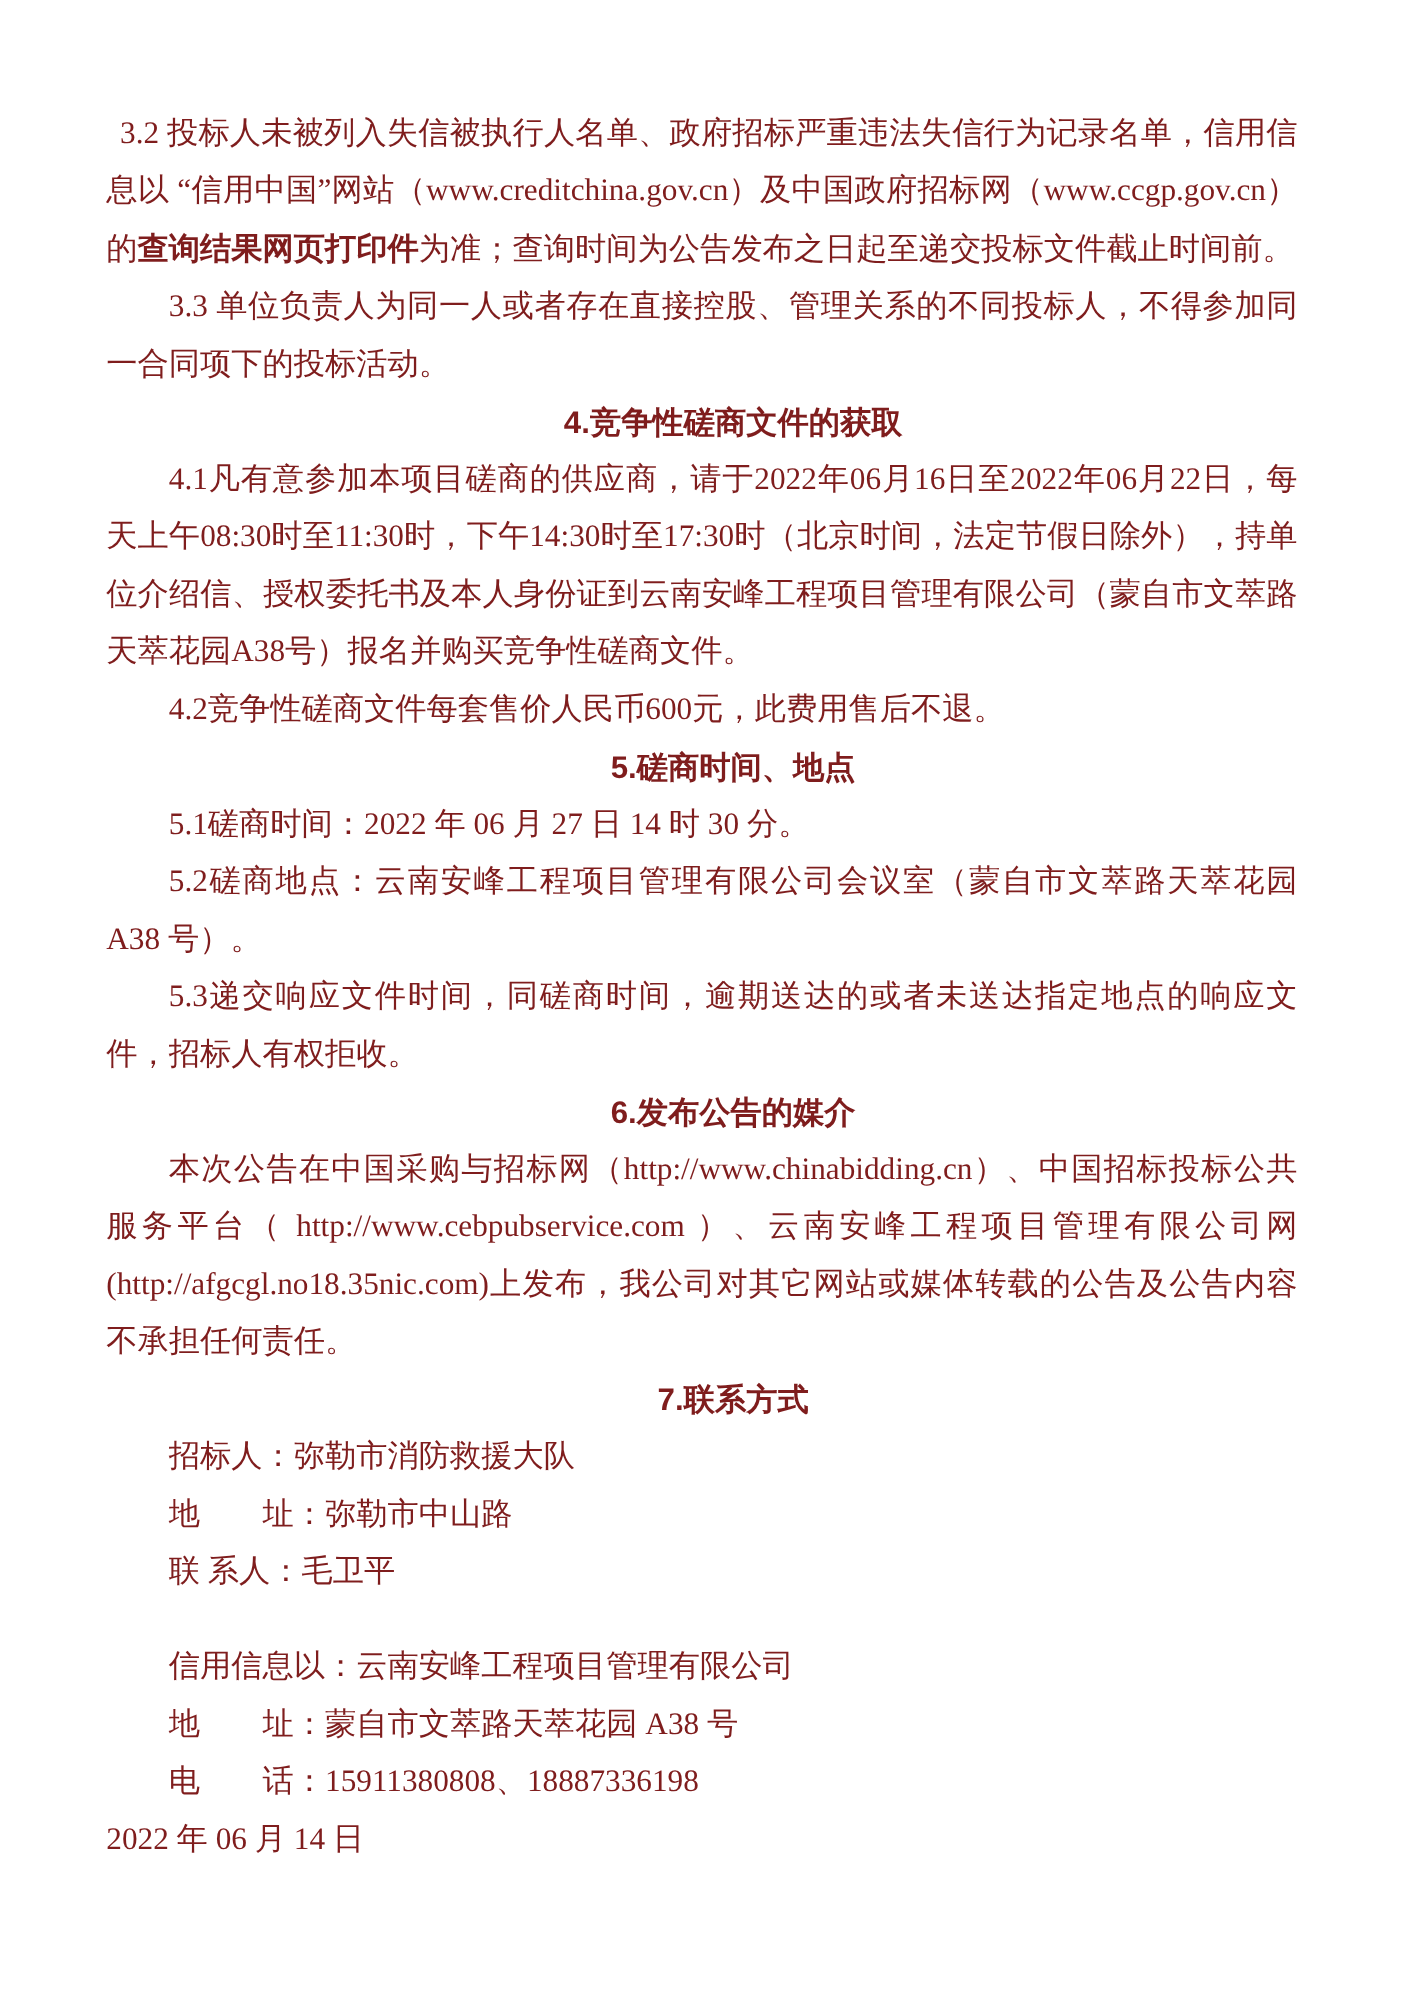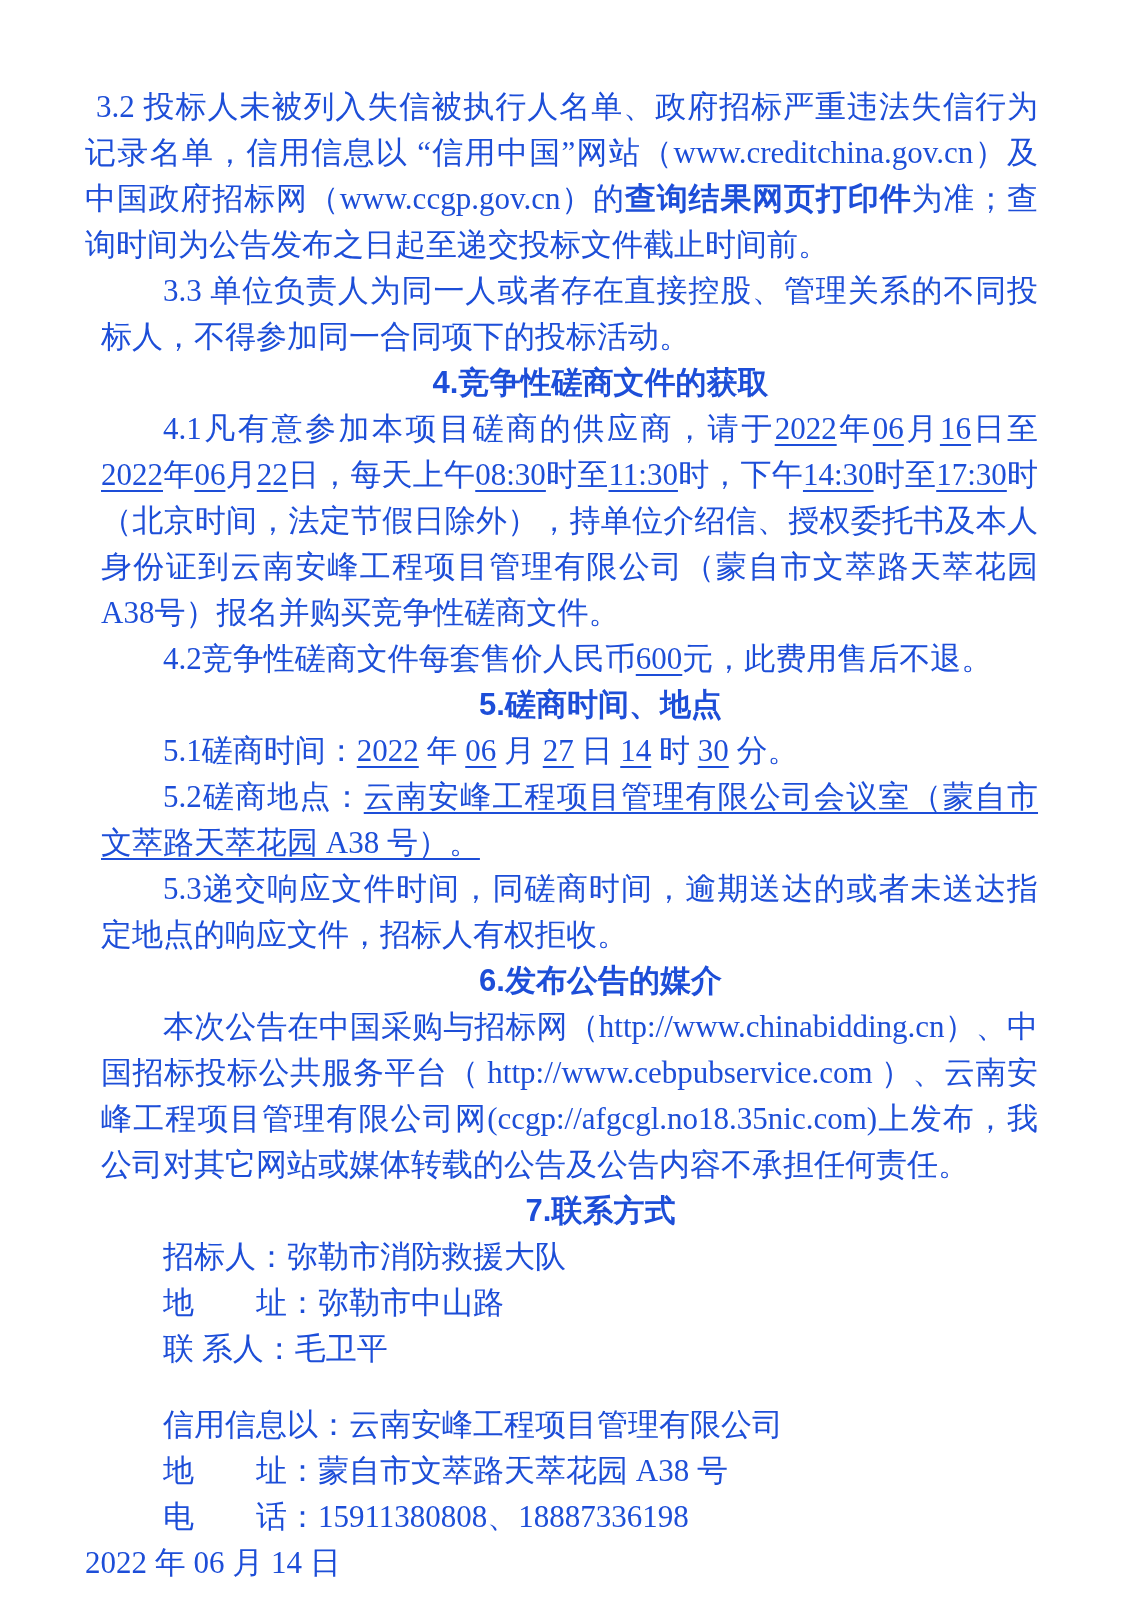--- a/index.html
+++ b/index.html
@@ -2,49 +2,48 @@
 <html><head>
 <meta charset="utf-8">
 <style>
   html, body { margin: 0; padding: 0; background: #ffffff; }
   .page {
     position: relative;
     width: 1125px;
     height: 1600px;
     margin: 0 auto;
     background: #ffffff;
-    color: #1d4ed8;
+    color: #7f1d1d;
     font-family: "Liberation Serif", "DejaVu Serif", serif;
-    font-size: 31px;
+    font-size: 25px;
     overflow: hidden;
     box-sizing: border-box;
   }
   .content {
     box-sizing: border-box;
     padding: 84px 90px 0 82px;
   }
   .para {
     margin: 0;
     line-height: 46px;
     text-align: justify;
     text-justify: inter-ideograph;
   }
   .indent-small { text-indent: 11px; }
-  .indent-std   { text-indent: 2em; margin-left: 16px; }
+  .indent-std   { text-indent: 2em; }
   .heading {
     font-weight: 700;
     font-family: "Liberation Sans", "DejaVu Sans", sans-serif;
     text-align: center;
   }
   .b {
     font-weight: 700;
     font-family: "Liberation Sans", "DejaVu Sans", sans-serif;
   }
   .u {
-    text-decoration: underline;
     text-decoration-thickness: 1.5px;
     text-underline-offset: 5px;
   }
   .align-right {
     text-align: left;
     text-indent: 0;
     padding-right: 36px;
   }
   .spacer { height: 30px; }
 </style>
@@ -56,21 +55,21 @@
       <p class="para indent-small"><span>3.2 投标人未被列入失信被执行人名单、政府招标严重违法失信行为记录名单，信用信息以 “信用中国”网站（www.creditchina.gov.cn）及中国政府招标网（www.ccgp.gov.cn）的</span><span class="b">查询结果网页打印件</span><span>为准；查询时间为公告发布之日起至递交投标文件截止时间前。</span></p>
       <p class="para indent-std"><span>3.3 单位负责人为同一人或者存在直接控股、管理关系的不同投标人，不得参加同一合同项下的投标活动。</span></p>
       <p class="para heading indent-std"><span>4.竞争性磋商文件的获取</span></p>
       <p class="para indent-std"><span>4.1凡有意参加本项目磋商的供应商，请于</span><span class="u">2022</span><span>年</span><span class="u">06</span><span>月</span><span class="u">16</span><span>日至</span><span class="u">2022</span><span>年</span><span class="u">06</span><span>月</span><span class="u">22</span><span>日，每天上午</span><span class="u">08:30</span><span>时至</span><span class="u">11:30</span><span>时，下午</span><span class="u">14:30</span><span>时至</span><span class="u">17:30</span><span>时（北京时间，法定节假日除外），持单位介绍信、授权委托书及本人身份证到云南安峰工程项目管理有限公司（蒙自市文萃路天萃花园A38号）报名并购买竞争性磋商文件。</span></p>
       <p class="para indent-std"><span>4.2竞争性磋商文件每套售价人民币</span><span class="u">600</span><span>元，此费用售后不退。</span></p>
       <p class="para heading indent-std"><span>5.磋商时间、地点</span></p>
       <p class="para indent-std"><span>5.1磋商时间：</span><span class="u">2022</span><span> 年 </span><span class="u">06</span><span> 月 </span><span class="u">27</span><span> 日 </span><span class="u">14</span><span> 时 </span><span class="u">30</span><span> 分。</span></p>
       <p class="para indent-std"><span>5.2磋商地点：</span><span class="u">云南安峰工程项目管理有限公司会议室（蒙自市文萃路天萃花园 A38 号）。</span></p>
       <p class="para indent-std"><span>5.3递交响应文件时间，同磋商时间，逾期送达的或者未送达指定地点的响应文件，招标人有权拒收。</span></p>
       <p class="para heading indent-std"><span>6.发布公告的媒介</span></p>
-      <p class="para indent-std"><span>本次公告在中国采购与招标网（http://www.chinabidding.cn）、中国招标投标公共服务平台（ http://www.cebpubservice.com ）、云南安峰工程项目管理有限公司网(ccgp://afgcgl.no18.35nic.com)上发布，我公司对其它网站或媒体转载的公告及公告内容不承担任何责任。</span></p>
+      <p class="para indent-std"><span>本次公告在中国采购与招标网（http://www.chinabidding.cn）、中国招标投标公共服务平台（ http://www.cebpubservice.com ）、云南安峰工程项目管理有限公司网(http://afgcgl.no18.35nic.com)上发布，我公司对其它网站或媒体转载的公告及公告内容不承担任何责任。</span></p>
       <p class="para heading indent-std"><span>7.联系方式</span></p>
       <p class="para indent-std"><span>招标人：弥勒市消防救援大队</span></p>
       <p class="para indent-std"><span>地　　址：弥勒市中山路</span></p>
       <p class="para indent-std"><span>联 系人：毛卫平</span></p>
       <p class="para spacer"></p>
       <p class="para indent-std"><span>信用信息以：云南安峰工程项目管理有限公司</span></p>
       <p class="para indent-std"><span>地　　址：蒙自市文萃路天萃花园 A38 号</span></p>
       <p class="para indent-std"><span>电　　话：15911380808、18887336198</span></p>
       <p class="para align-right"><span>2022 年 06 月 14 日</span></p>
     </main>

